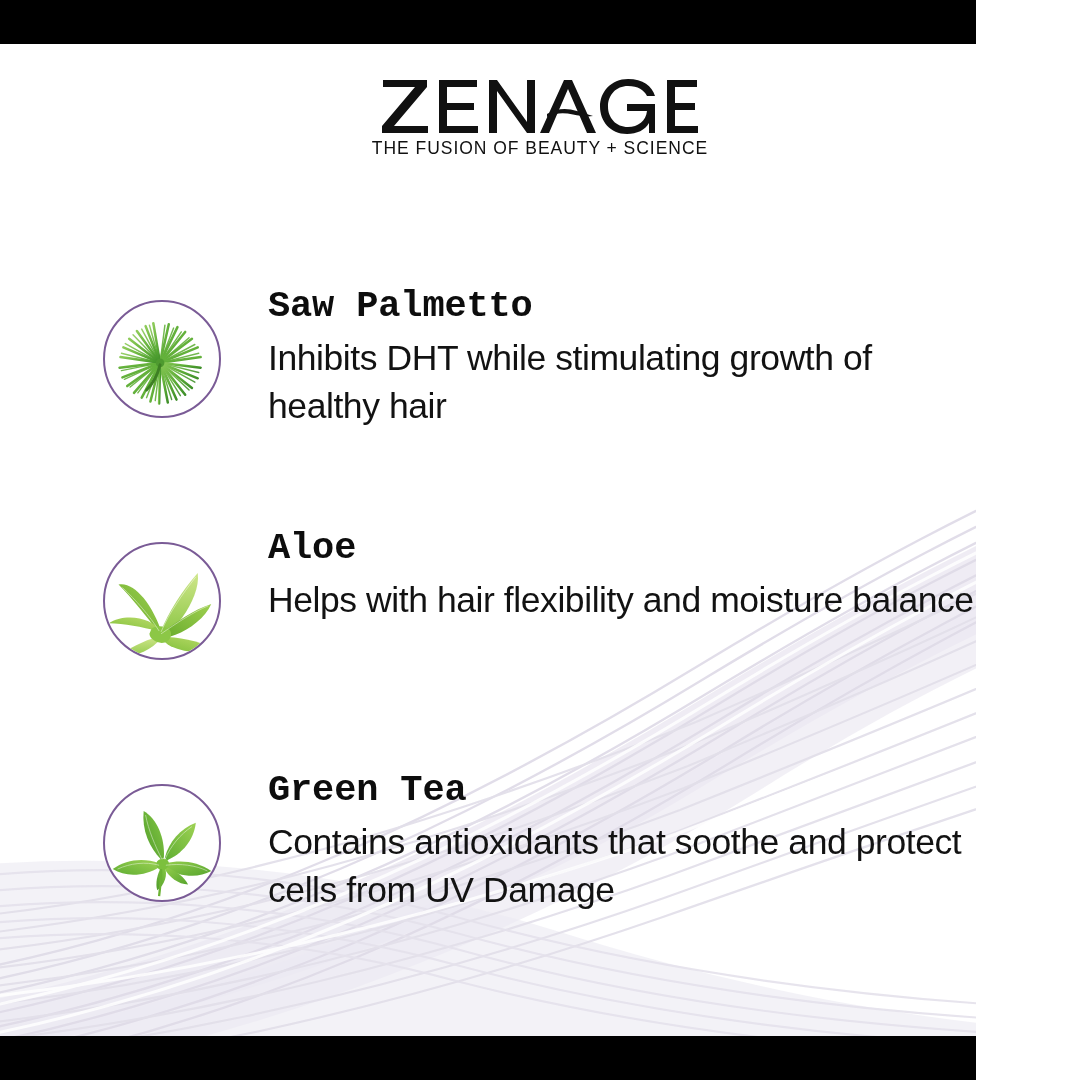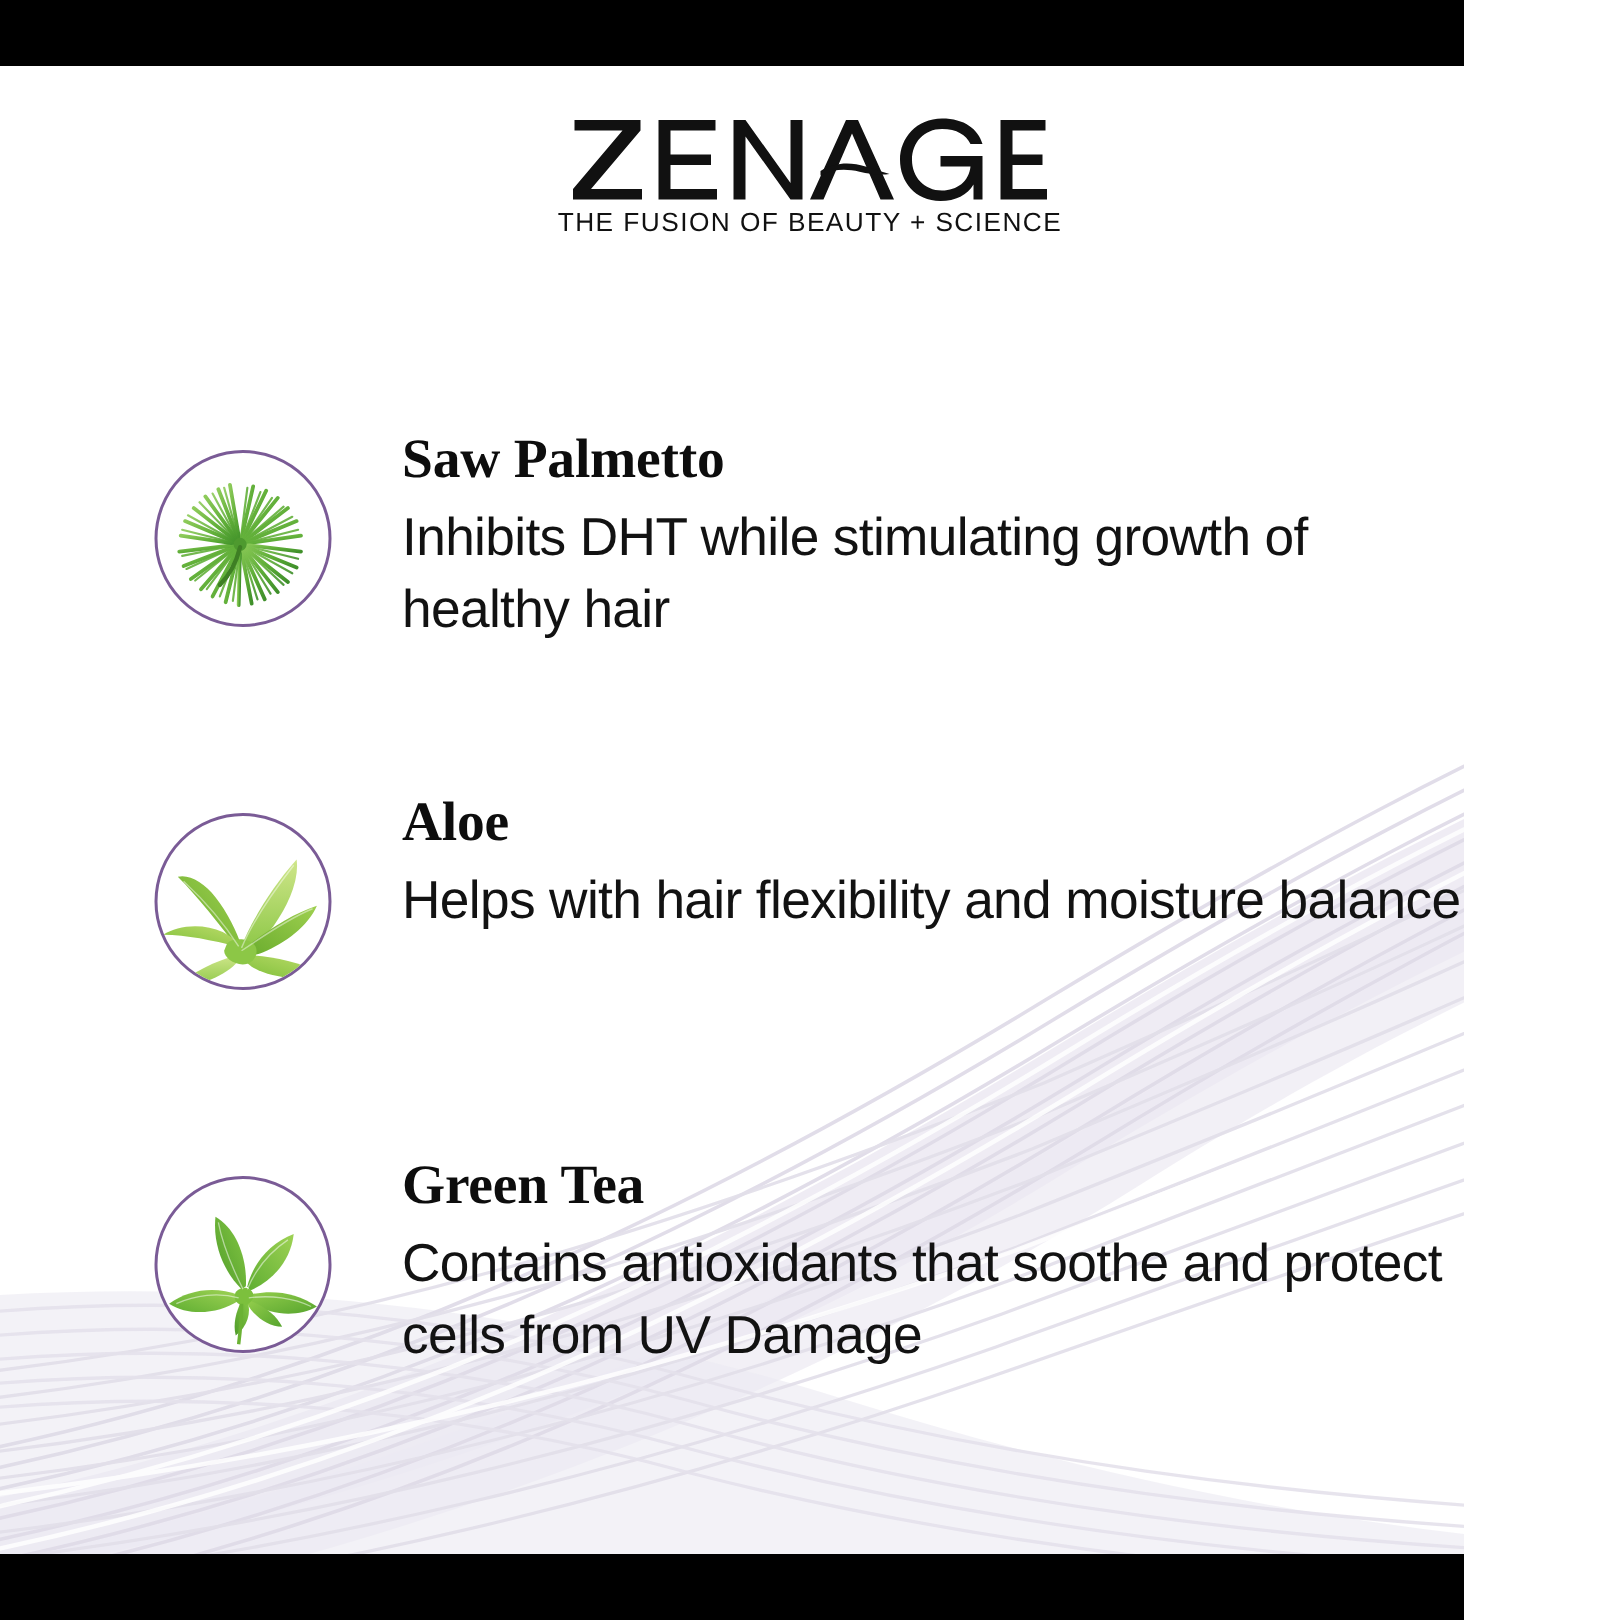--- a/index.html
+++ b/index.html
@@ -100,21 +100,21 @@
     display: block;
   }
 
   .row-text {
     flex: 1 1 auto;
     margin-left: 47px;
     padding-right: 40px;
   }
   .ing-title {
     display: block;
-    font-family: Liberation Serif, serif;
+    font-family: Liberation Mono, monospace;
     font-size: 37px;
     font-weight: 700;
     letter-spacing: -0.004em;
     color: #0d0d0d;
     line-height: 1.0;
     margin: 0 0 9px 0;
     white-space: nowrap;
   }
   .ing-desc {
     display: block;

